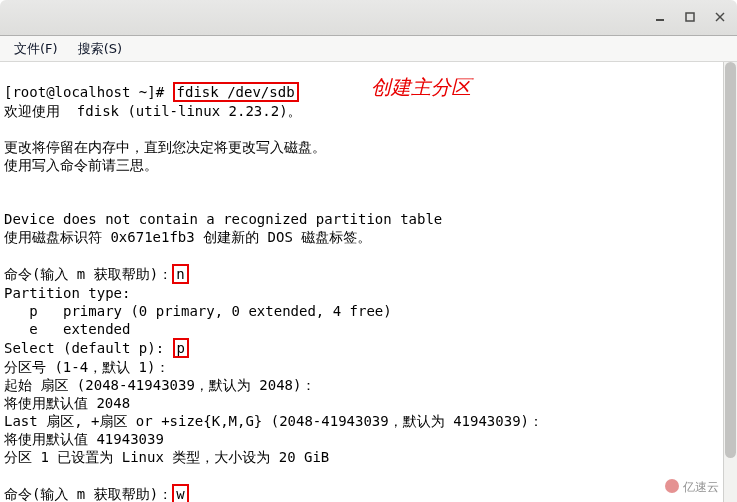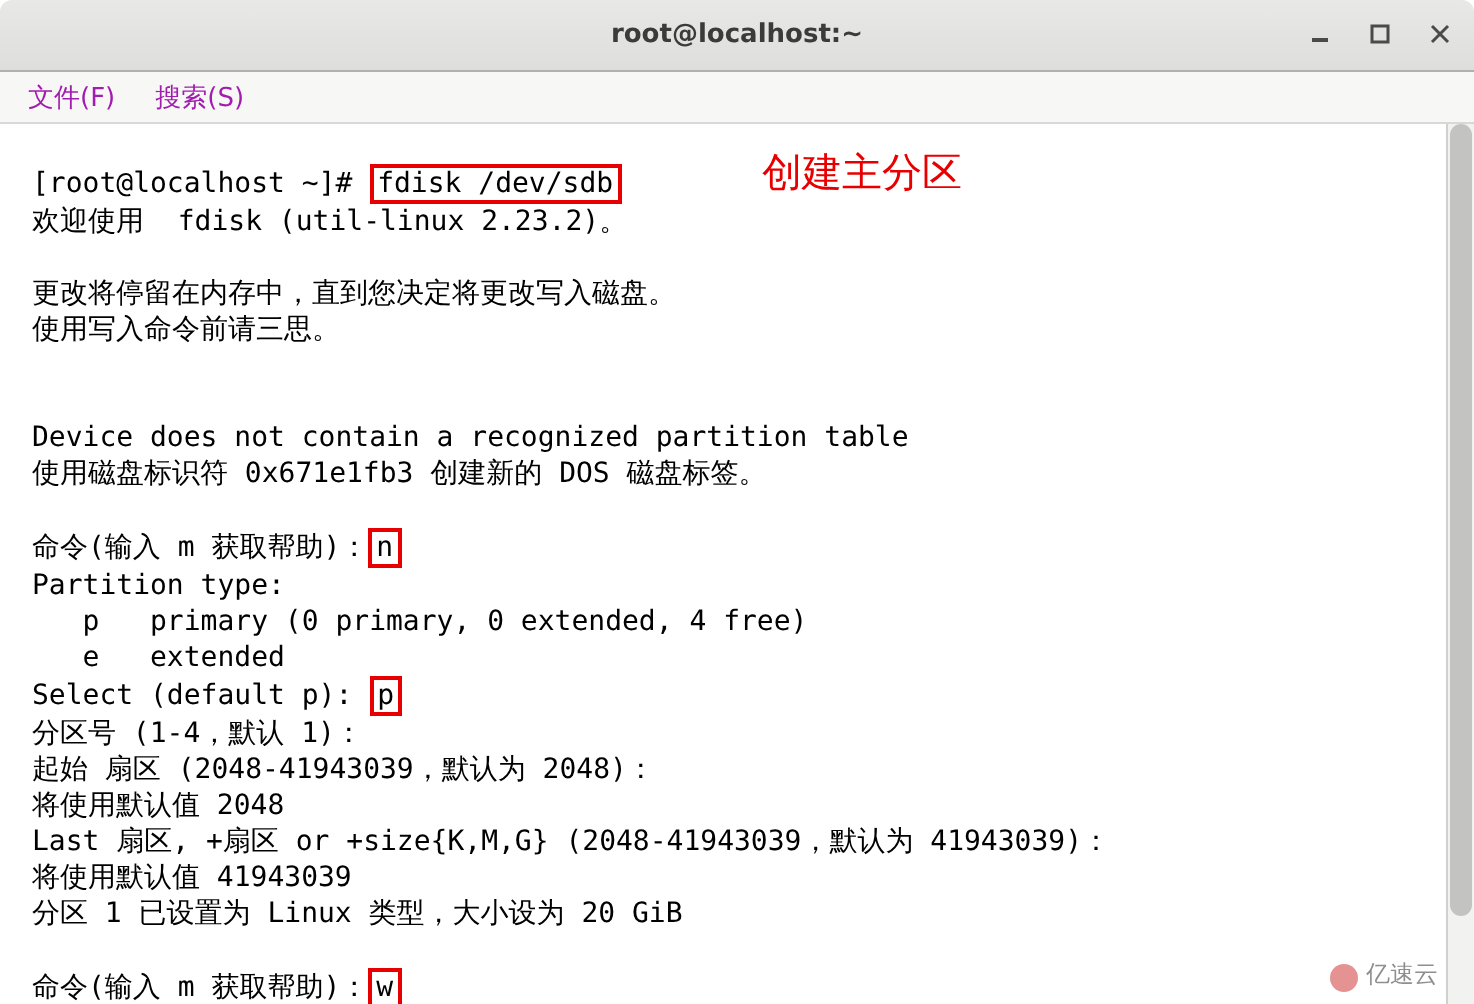--- a/index.html
+++ b/index.html
@@ -56,28 +56,28 @@
       height: 26px;
       background: #f7f7f6;
       border-bottom: 1px solid #d8d8d6;
       display: flex;
       align-items: center;
       padding: 0 4px;
       font-size: 13px;
     }
     .menu-item {
       padding: 3px 10px;
-      color: #a21caf;
+      color: #0f172a;
       cursor: pointer;
     }
     .terminal {
       font-family: "DejaVu Sans Mono", "Liberation Mono", monospace;
       font-size: 14px;
       line-height: 18px;
-      padding: 2px 16px;
+      padding: 2px 4px;
       color: #000;
       white-space: pre;
       position: relative;
       height: calc(100% - 62px);
       overflow: hidden;
     }
     .highlight-box {
       border: 2px solid #e80000;
       padding: 0 2px;
       display: inline-block;
@@ -110,36 +110,35 @@
     }
     .watermark {
       position: absolute;
       right: 18px;
       bottom: 6px;
       opacity: 0.55;
       font-size: 12px;
       color: #333;
       font-family: "Microsoft YaHei", sans-serif;
       display: flex;
-      align-items: flex-end;
+      align-items: flex-start;
       gap: 4px;
     }
     .watermark-ico {
       width: 14px;
       height: 14px;
       border-radius: 50%;
       background: #d13a3a;
       display: inline-block;
     }
   </style>
 </head>
 <body>
 
 <div class="titlebar">
-  <div class="titlebar-title">root@localhost:~</div>
   <div class="window-controls">
     <div class="window-btn">
       <svg width="10" height="10" viewBox="0 0 10 10">
           <line x1="1" y1="8" x2="9" y2="8" stroke="#4a4a48" stroke-width="2"></line>
         </svg>
     </div>
     <div class="window-btn">
       <svg width="10" height="10" viewBox="0 0 10 10">
           <rect x="1" y="1" width="8" height="8" fill="none" stroke="#4a4a48" stroke-width="1.5"></rect>
         </svg>
@@ -176,21 +175,21 @@
 <span>Select (default p): </span><span class="highlight-box">p</span>
 <span>分区号 (1-4，默认 1)：</span>
 <span>起始 扇区 (2048-41943039，默认为 2048)：</span>
 <span>将使用默认值 2048</span>
 <span>Last 扇区, +扇区 or +size{K,M,G} (2048-41943039，默认为 41943039)：</span>
 <span>将使用默认值 41943039</span>
 <span>分区 1 已设置为 Linux 类型，大小设为 20 GiB</span>
 
 <span>命令(输入 m 获取帮助)：</span><span class="highlight-box">w</span>
 
-<div class="annotation" style="top:16px; left:381px;">创建主分区</div>
+<div class="annotation" style="top:16px; left:371px;font-style:italic;">创建主分区</div>
 </div>
 
 <div class="scrollbar">
   <div class="scrollbar-thumb"></div>
 </div>
 
 <div class="watermark">
   <span class="watermark-ico"></span>
   <span>亿速云</span>
 </div>

